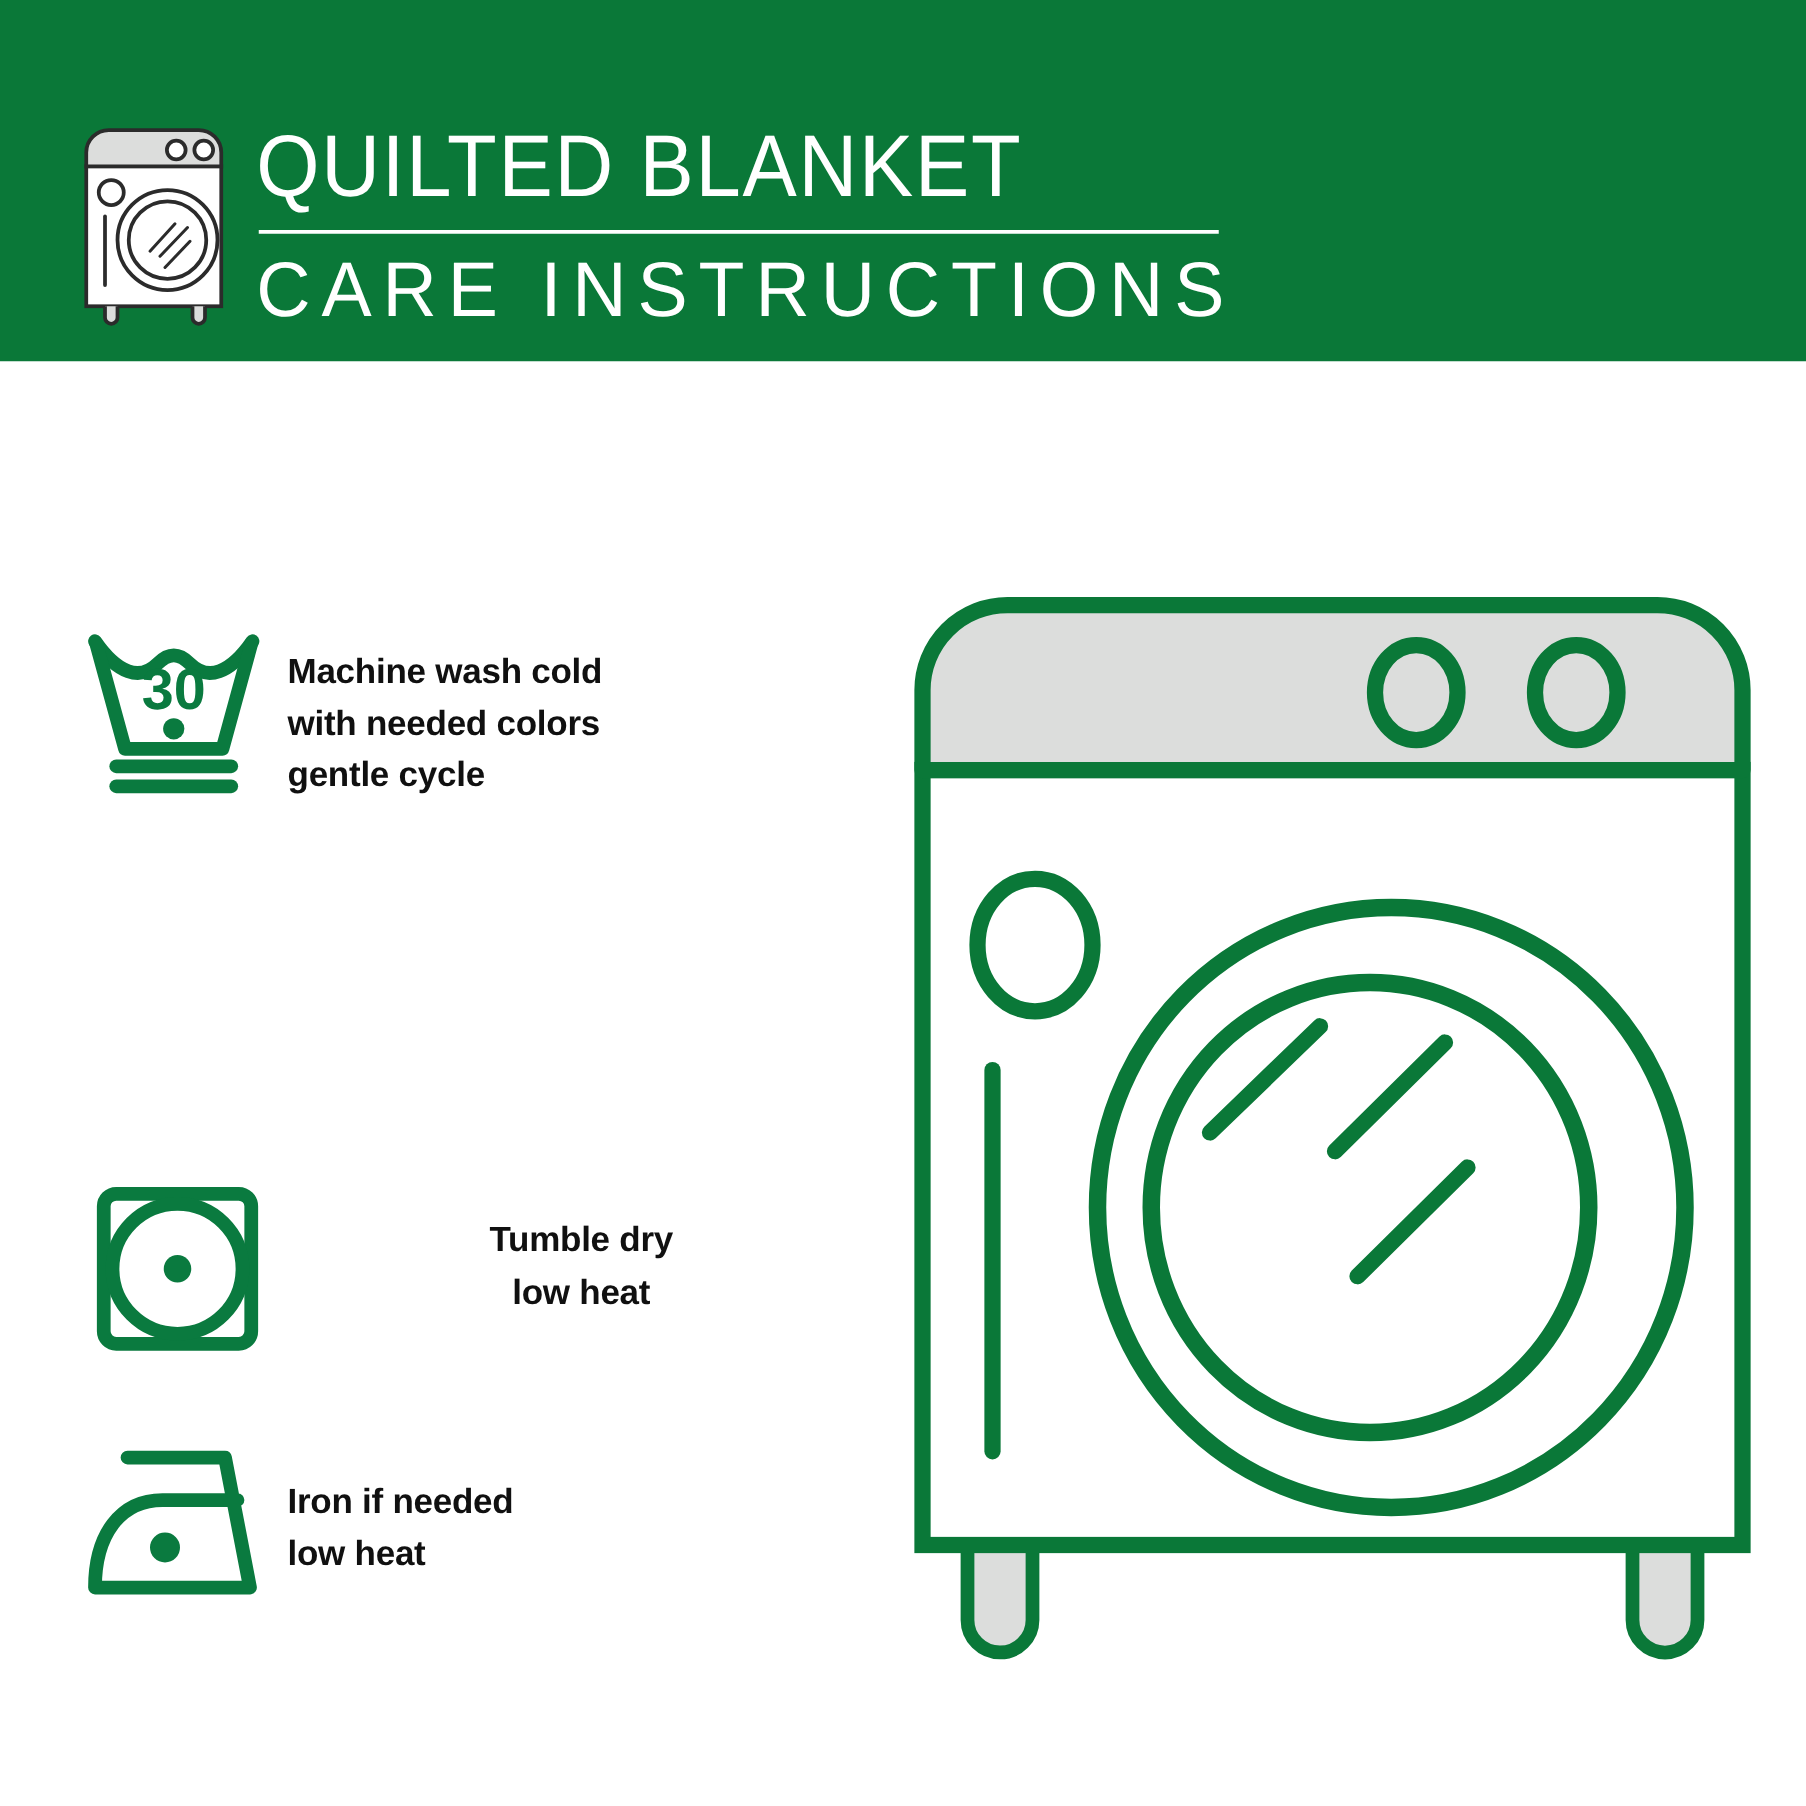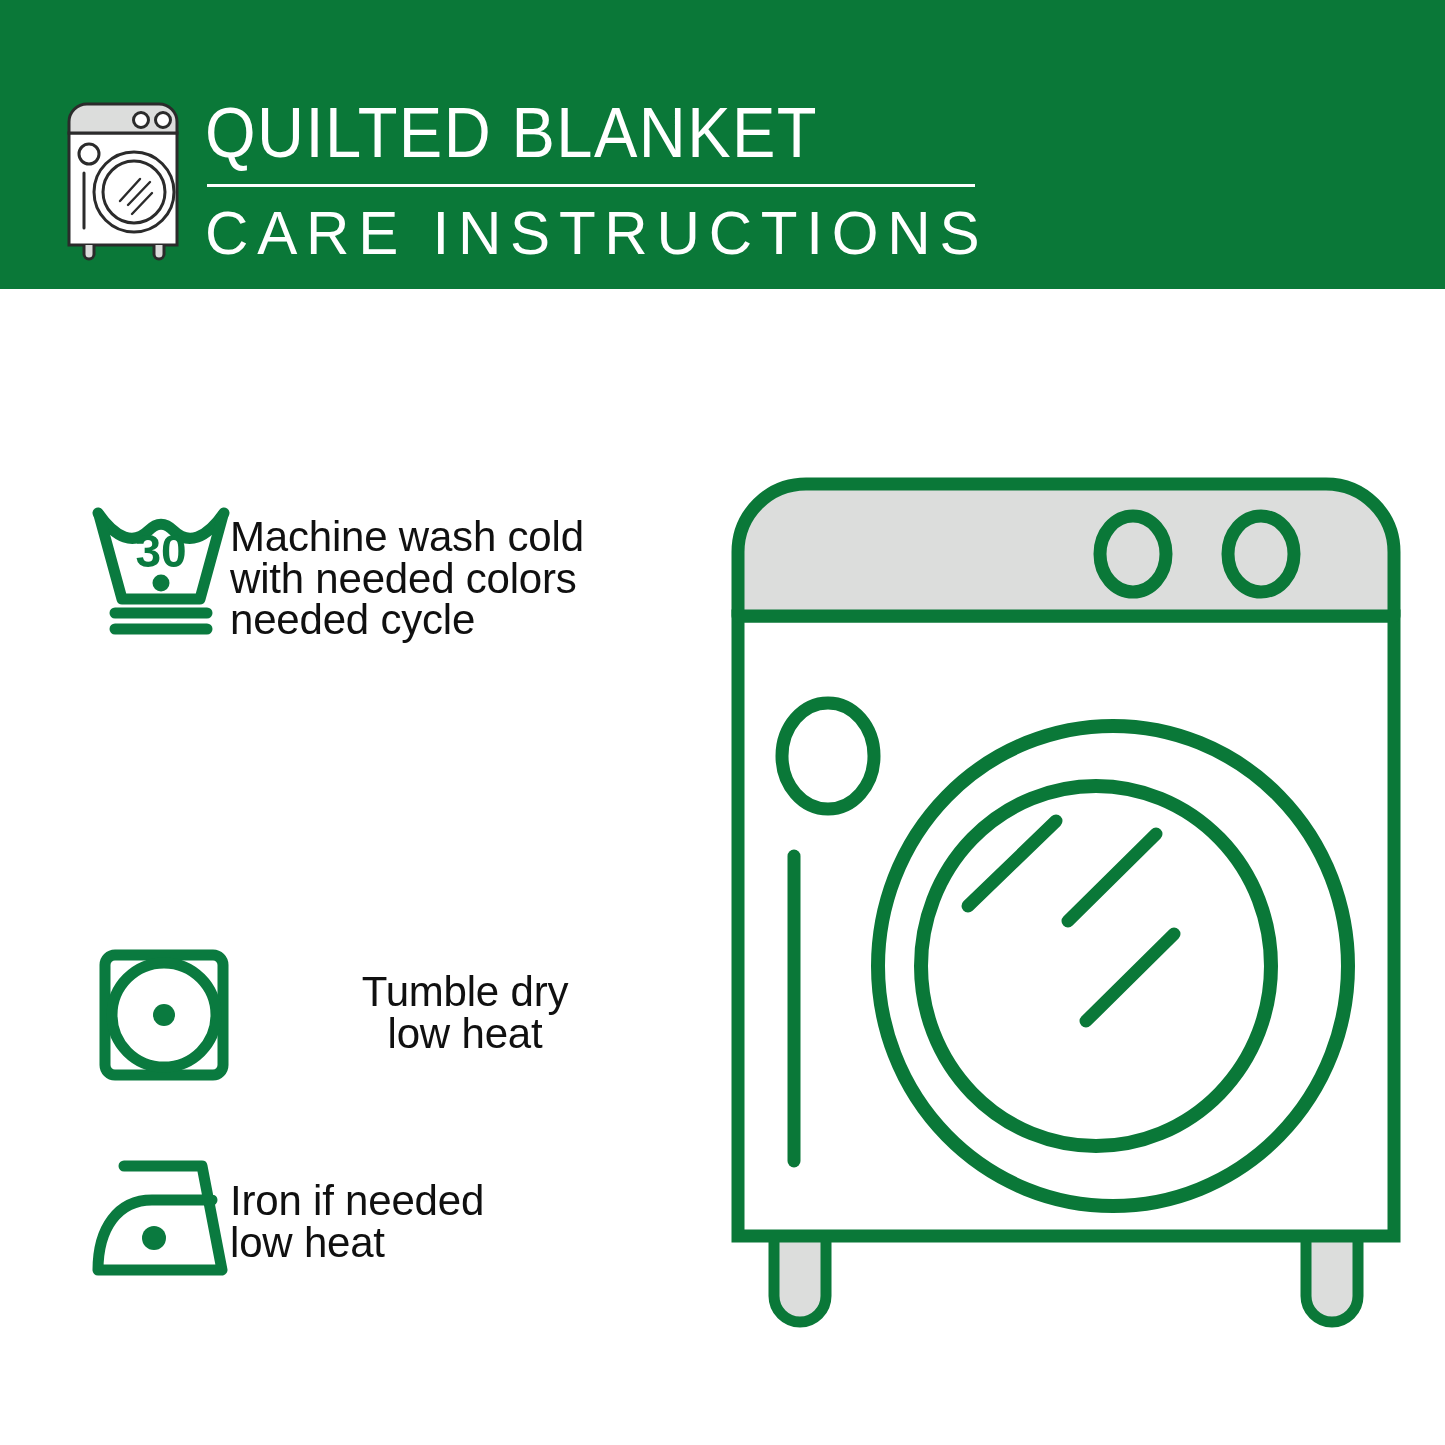--- a/index.html
+++ b/index.html
@@ -20,24 +20,24 @@
   .title-sub{
     color:#ffffff;font-size:62px;line-height:68px;font-weight:300;
     letter-spacing:9px;white-space:nowrap;
     font-family:"Liberation Sans Narrow","Liberation Sans",sans-serif;
     transform:scaleX(.97);transform-origin:left center;
   }
 
   
   .instructions{position:absolute;left:0;top:345px;width:700px;height:1100px;}
   .row{position:absolute;left:0;width:700px;display:flex;align-items:flex-start;}
-  .row-sym{width:230px;flex:0 0 230px;display:flex;justify-content:flex-start;padding-left:90px;box-sizing:border-box;}
+  .row-sym{width:230px;flex:0 0 230px;display:flex;justify-content:flex-start;padding-left:68px;box-sizing:border-box;}
   .row-txt{
-    flex:1;color:#101010;font-size:42px;line-height:41.5px;
-    font-weight:400;letter-spacing:-0.2px;
+    flex:1;color:#101010;font-size:28px;line-height:41.5px;
+    font-weight:700;letter-spacing:-0.2px;
     font-family:"Liberation Sans",sans-serif;
   }
   .r1{top:150px;}
   .r2{top:370px;}
   .r3{top:598px;text-align:center;}
   .r4{top:805px;justify-content:center;}
   .r1 .row-txt{padding-top:21px;}
   .r2 .row-txt{padding-top:37px;}
   .r3 .row-txt{padding-top:28px;}
   .r4 .row-txt{padding-top:30px;}
@@ -97,21 +97,21 @@
             <line x1="25" y1="118" x2="117" y2="118"></line>
             <line x1="25" y1="134" x2="117" y2="134"></line>
           </g>
           <text x="71" y="72" text-anchor="middle" font-family="Liberation Sans, sans-serif" font-size="46" font-weight="700" fill="#0a7a3f">30</text>
           <circle cx="71" cy="88" r="8.5" fill="#0a7a3f"></circle>
         </svg>
       </div>
       <div class="row-txt">
         <div>Machine wash cold</div>
         <div>with needed colors</div>
-        <div>needed cycle</div>
+        <div>gentle cycle</div>
       </div>
     </div>
 
 
     <div class="row r3">
       <div class="row-sym">
         <svg viewBox="0 0 150 145" width="150" height="145">
           <g fill="none" stroke="#0a7a3f" stroke-width="11" stroke-linejoin="round">
             <rect x="15" y="12" width="118" height="120" rx="10"></rect>
             <circle cx="74" cy="72" r="52"></circle>

